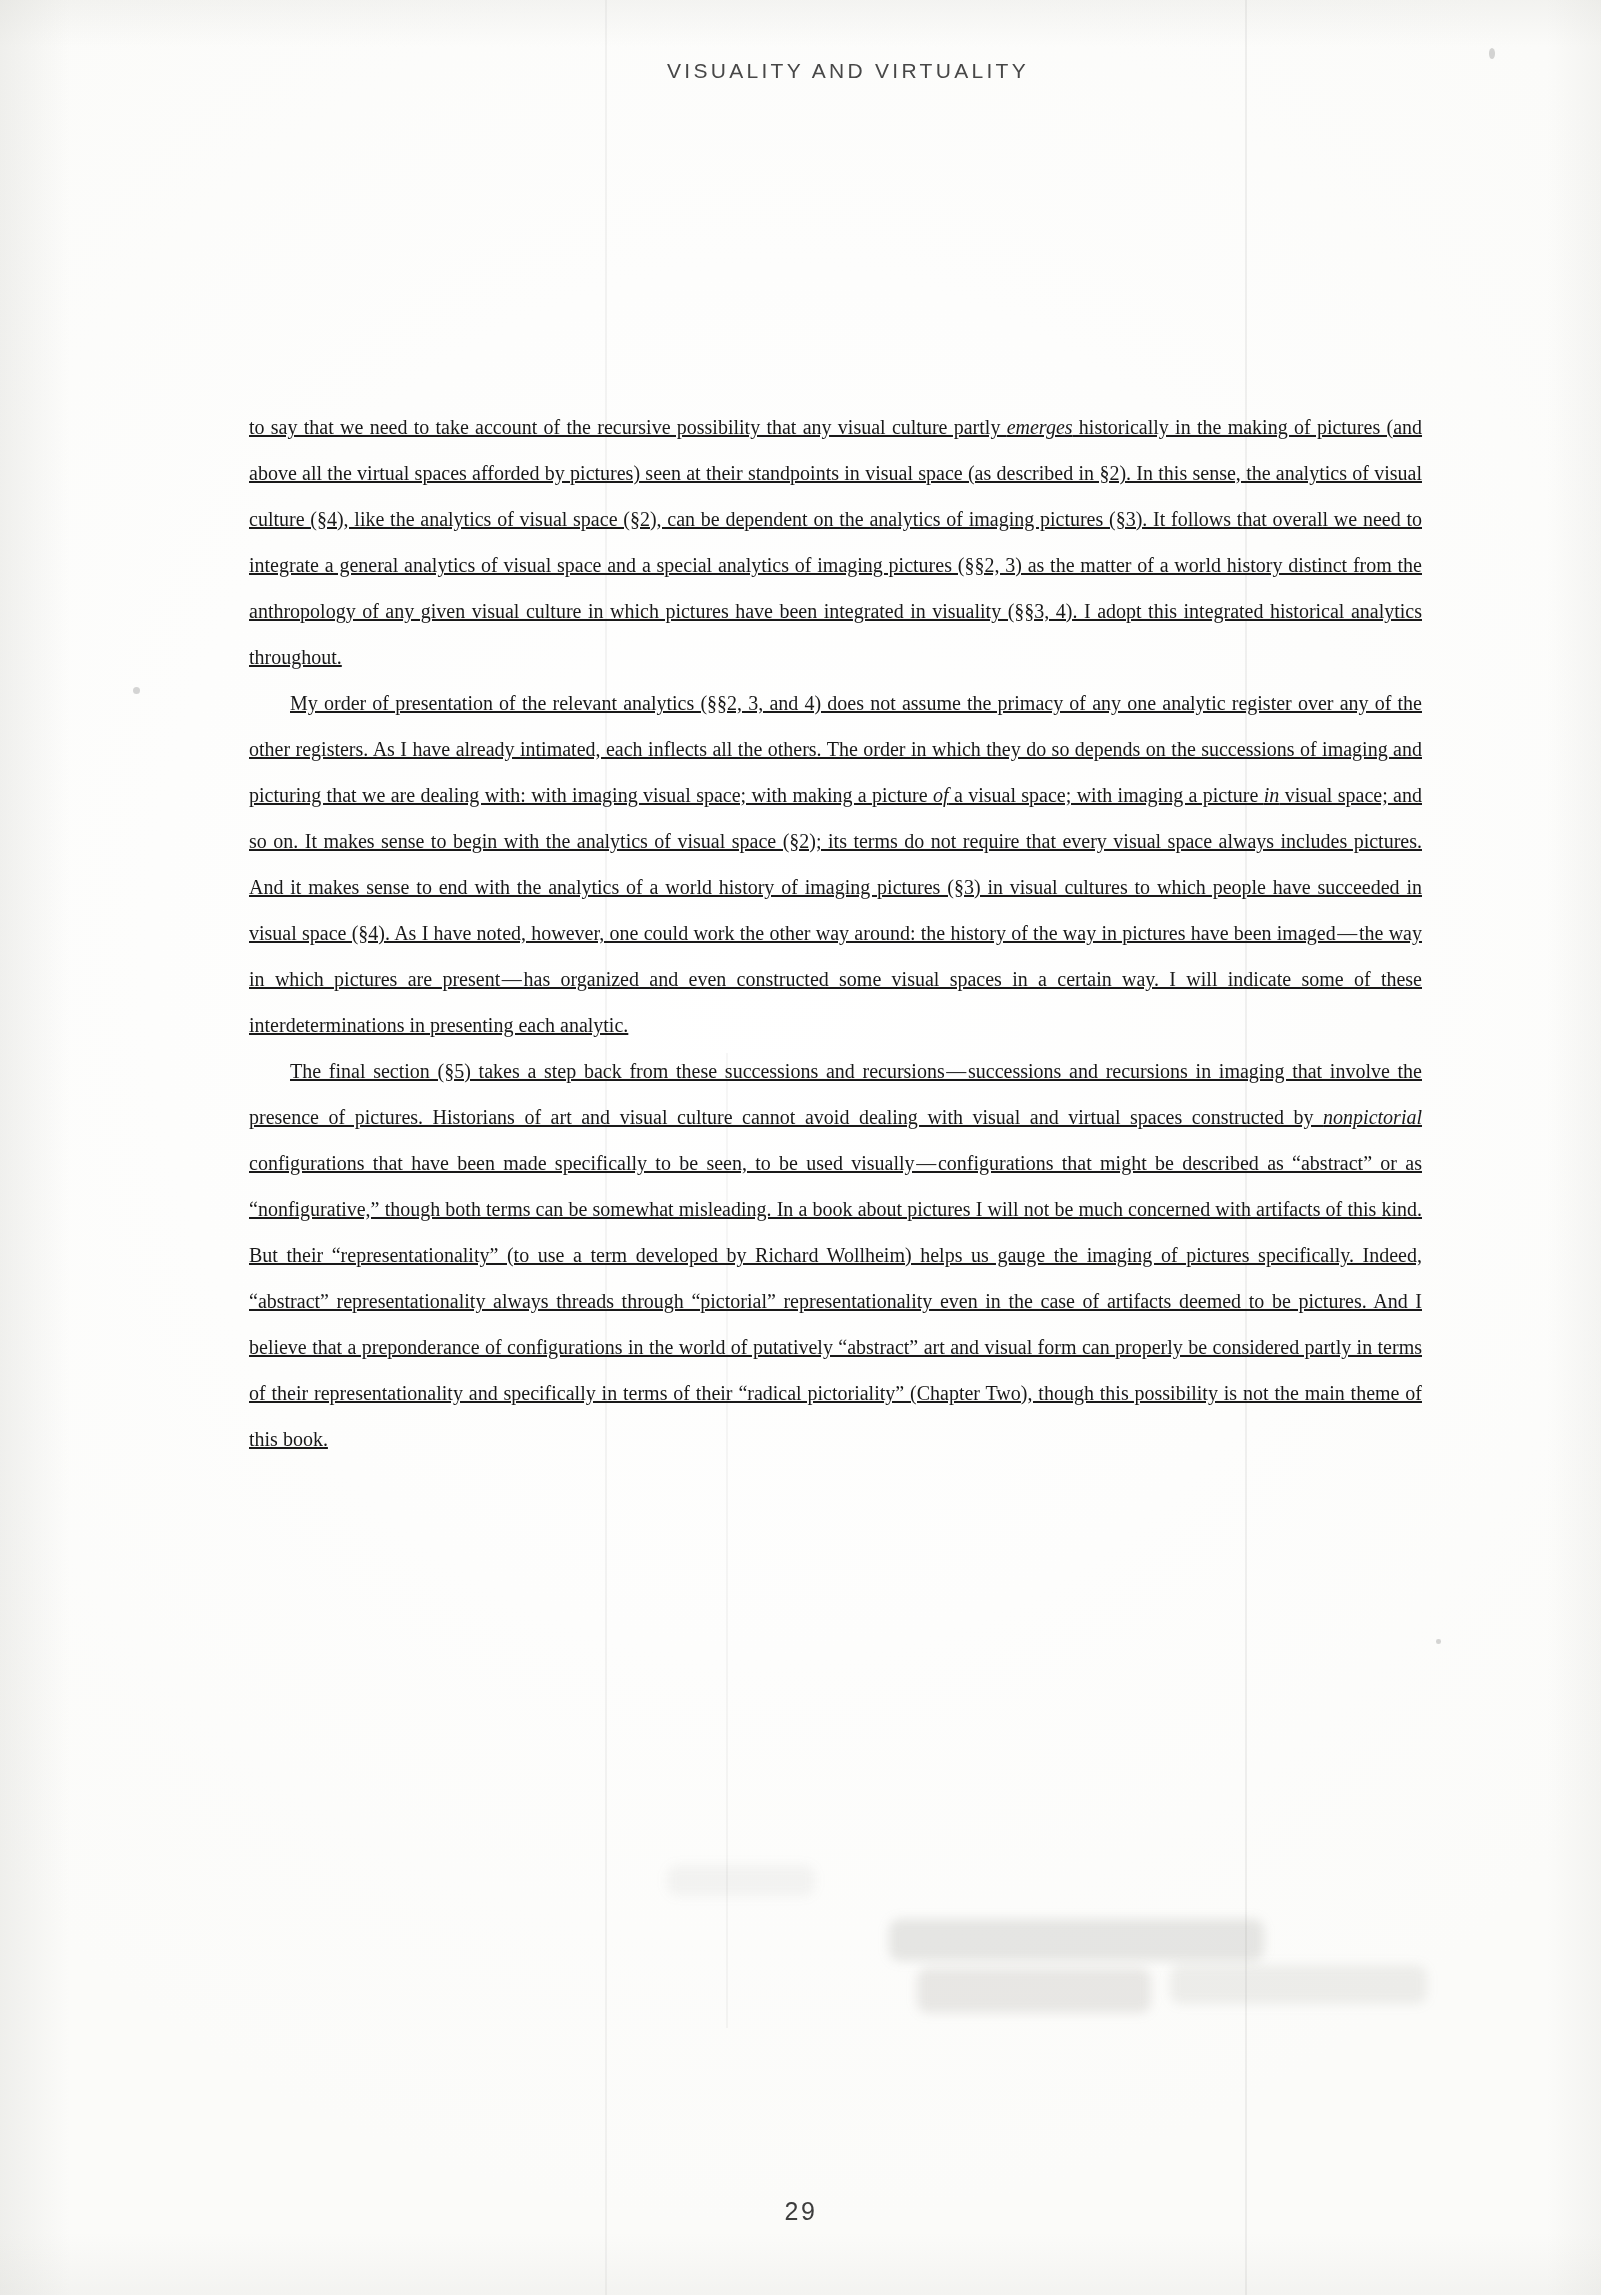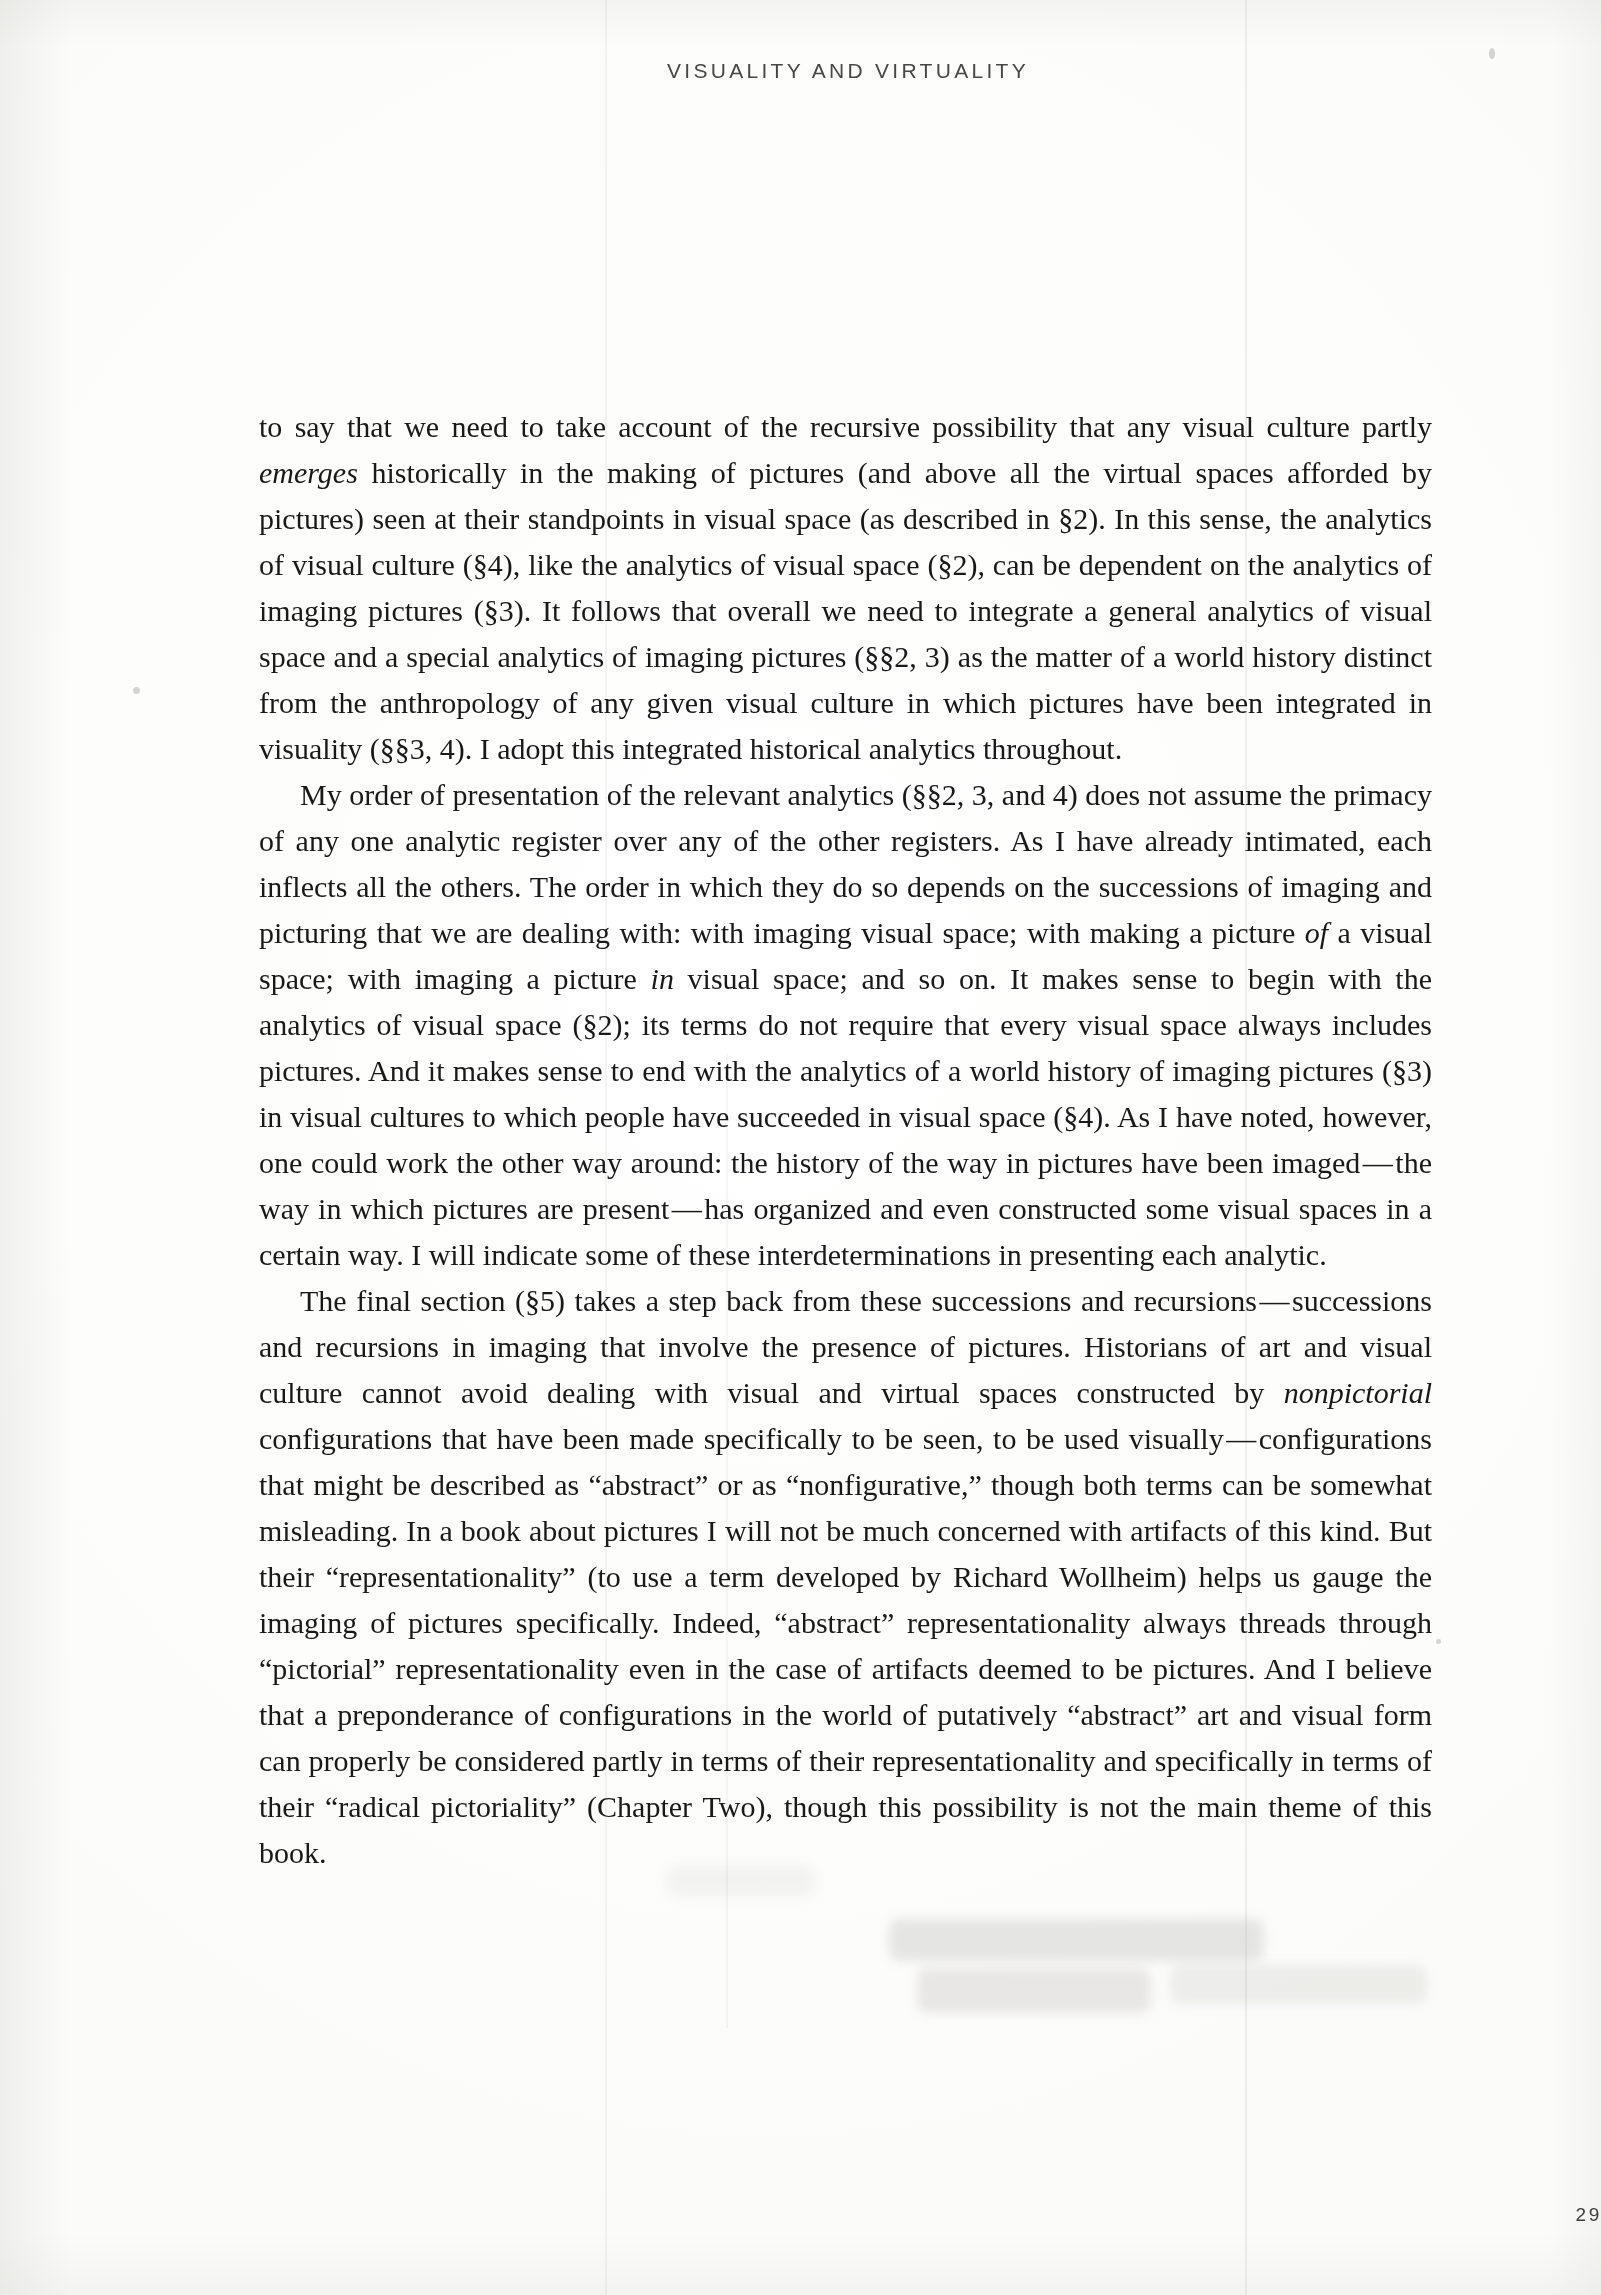--- a/index.html
+++ b/index.html
@@ -89,28 +89,29 @@
     font-size: 21px;
     letter-spacing: 3.3px;
     color: #474747;
     font-weight: 400;
     padding-left: 47px;
   }
 
   
   .textblock {
     position: absolute;
-    left: 259px;
+    left: 249px;
     top: 404px;
     width: 1173px;
     color: #191919;
-    font-size: 30px;
+    font-size: 20px;
     line-height: 46px;
     text-align: justify;
     text-justify: inter-word;
+    text-decoration: underline;
   }
   .textblock p {
     margin: 0;
     text-indent: 0;
   }
   .textblock p.indent {
     text-indent: 41px;
   }
   .textblock i { font-style: italic; }
 
@@ -129,23 +130,23 @@
               background: rgba(118,116,110,0.11); }
   .smudge.d { left: 667px; top: 1865px; width: 148px; height: 31px;
               background: rgba(118,116,110,0.07); }
 
   
   .folio {
     position: absolute;
     bottom: 69px;
     left: 0;
     width: 100%;
-    text-align: right;
+    text-align: center;
     font-family: "Liberation Sans", "DejaVu Sans", sans-serif;
-    font-size: 19px;
+    font-size: 25px;
     letter-spacing: 2.7px;
     color: #3d3d3d;
   }
 </style>
 </head>
 <body>
 
 <div id="page">
 
   <div class="paper-tone"></div>

